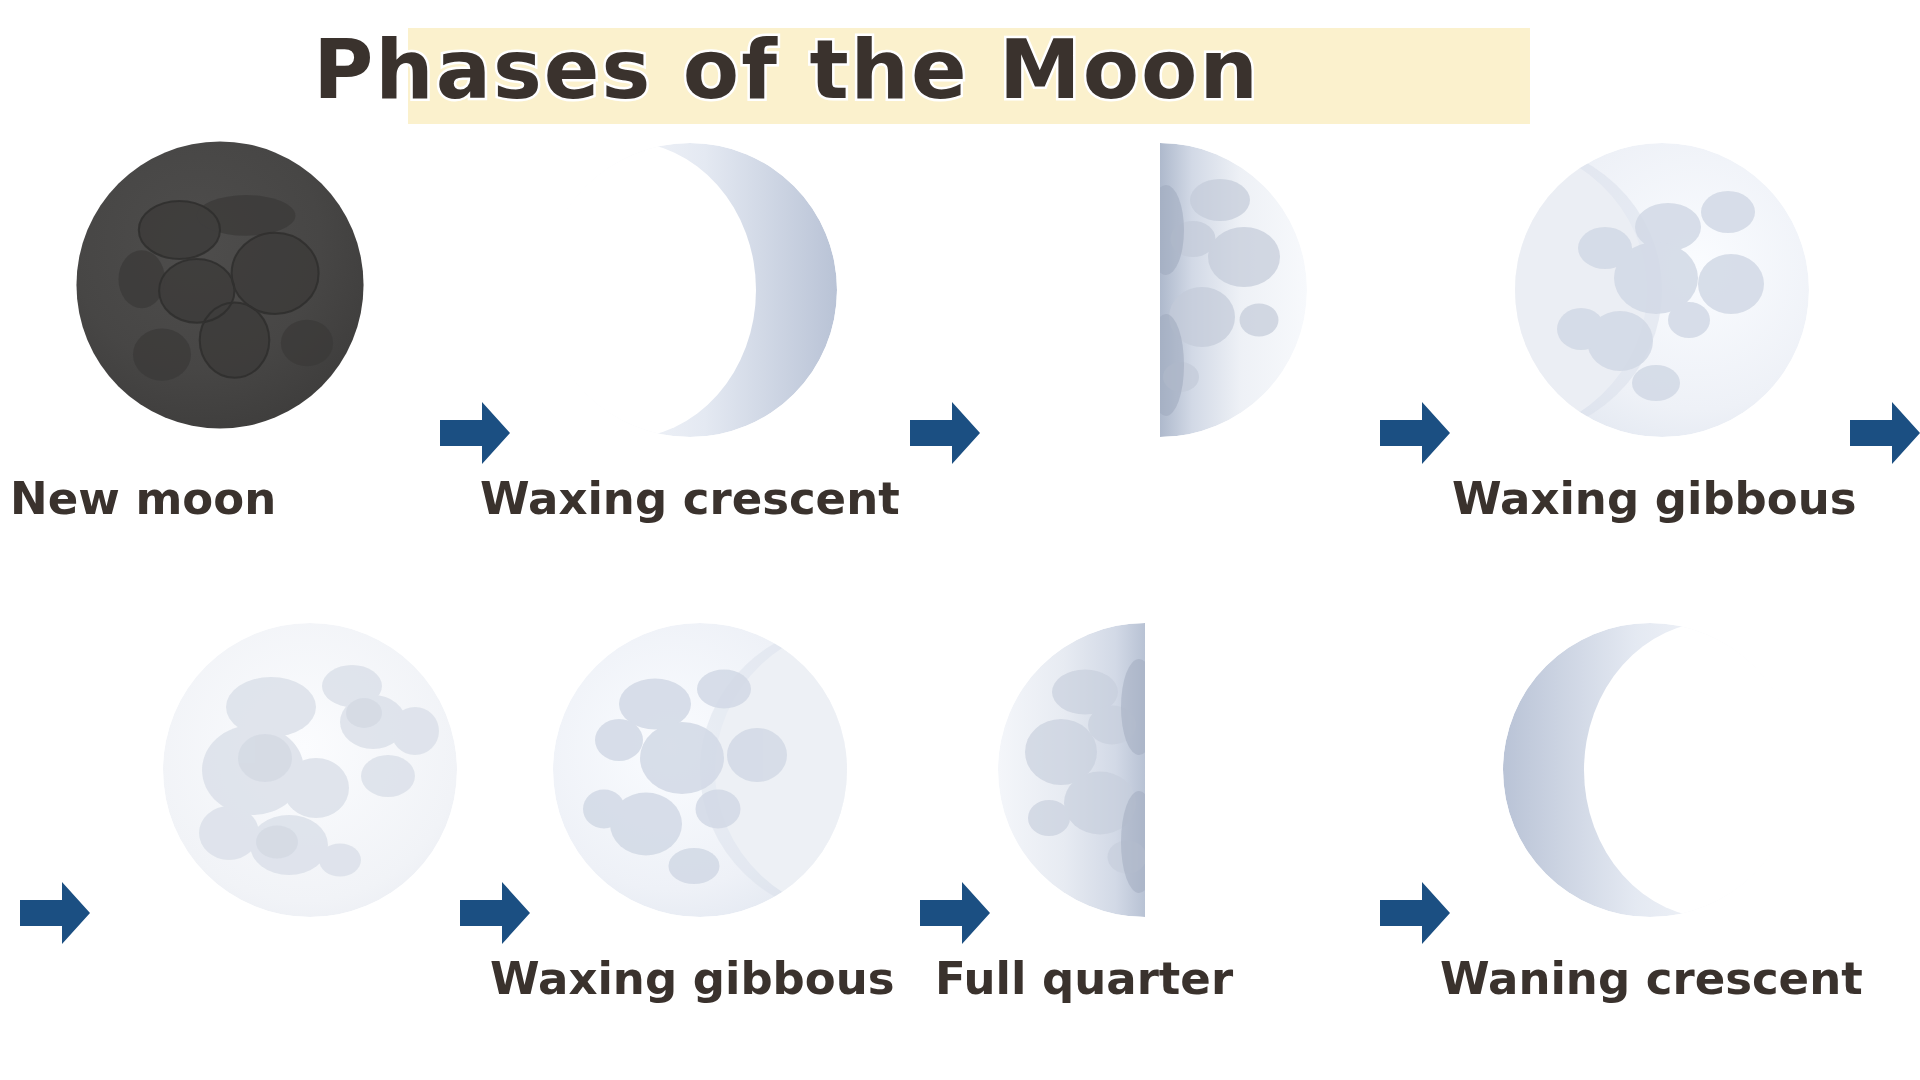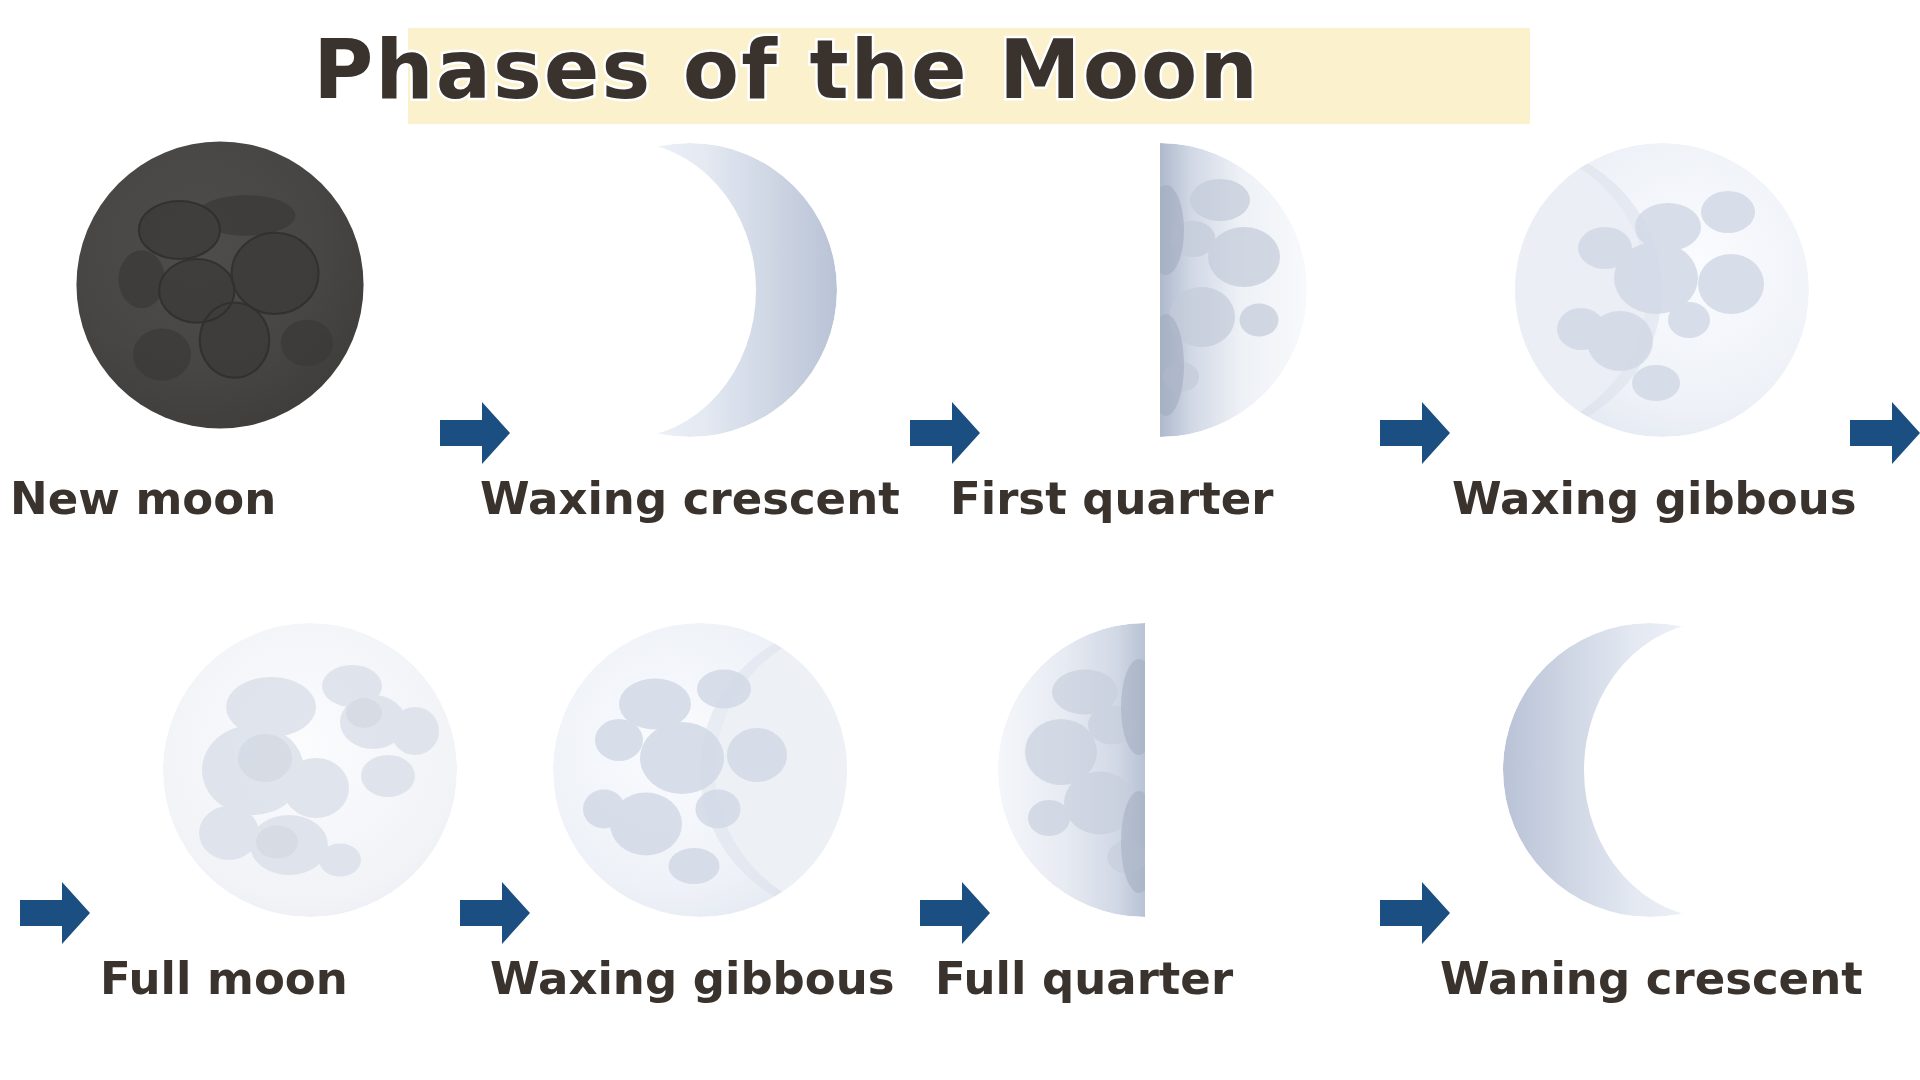--- a/index.html
+++ b/index.html
@@ -209,21 +209,20 @@
             <ellipse cx="166" cy="120" rx="13" ry="11"></ellipse>
             <ellipse cx="114" cy="158" rx="12" ry="10"></ellipse>
           </g>
           <g fill="#9fa9bd" opacity="0.55">
             <ellipse cx="104" cy="60" rx="12" ry="30"></ellipse>
             <ellipse cx="104" cy="150" rx="12" ry="34"></ellipse>
           </g>
         </g>
       </svg>
     </div>
-    <div class="phase-label">First quarter</div>
   </div>
 
   <div class="arrow" style="left:1378px;">
     <svg viewBox="0 0 74 66">
         <path d="M2 20 H44 V2 L72 33 L44 64 V46 H2 Z" fill="#1b4f82"></path>
       </svg>
   </div>
 
   <div class="phase-cell" style="left:1420px;margin-left:32px;">
     <div class="moon-stage">
@@ -302,21 +301,20 @@
             <ellipse cx="120" cy="160" rx="14" ry="11"></ellipse>
           </g>
           <g fill="#d2d8e2" opacity="0.7">
             <ellipse cx="70" cy="92" rx="18" ry="16"></ellipse>
             <ellipse cx="136" cy="62" rx="12" ry="10"></ellipse>
             <ellipse cx="78" cy="148" rx="14" ry="11"></ellipse>
           </g>
         </g>
       </svg>
     </div>
-    <div class="phase-label">Full moon</div>
   </div>
 
   <div class="arrow" style="left:458px;">
     <svg viewBox="0 0 74 66">
         <path d="M2 20 H44 V2 L72 33 L44 64 V46 H2 Z" fill="#1b4f82"></path>
       </svg>
   </div>
 
   <div class="phase-cell" style="left:490px;">
     <div class="moon-stage">

